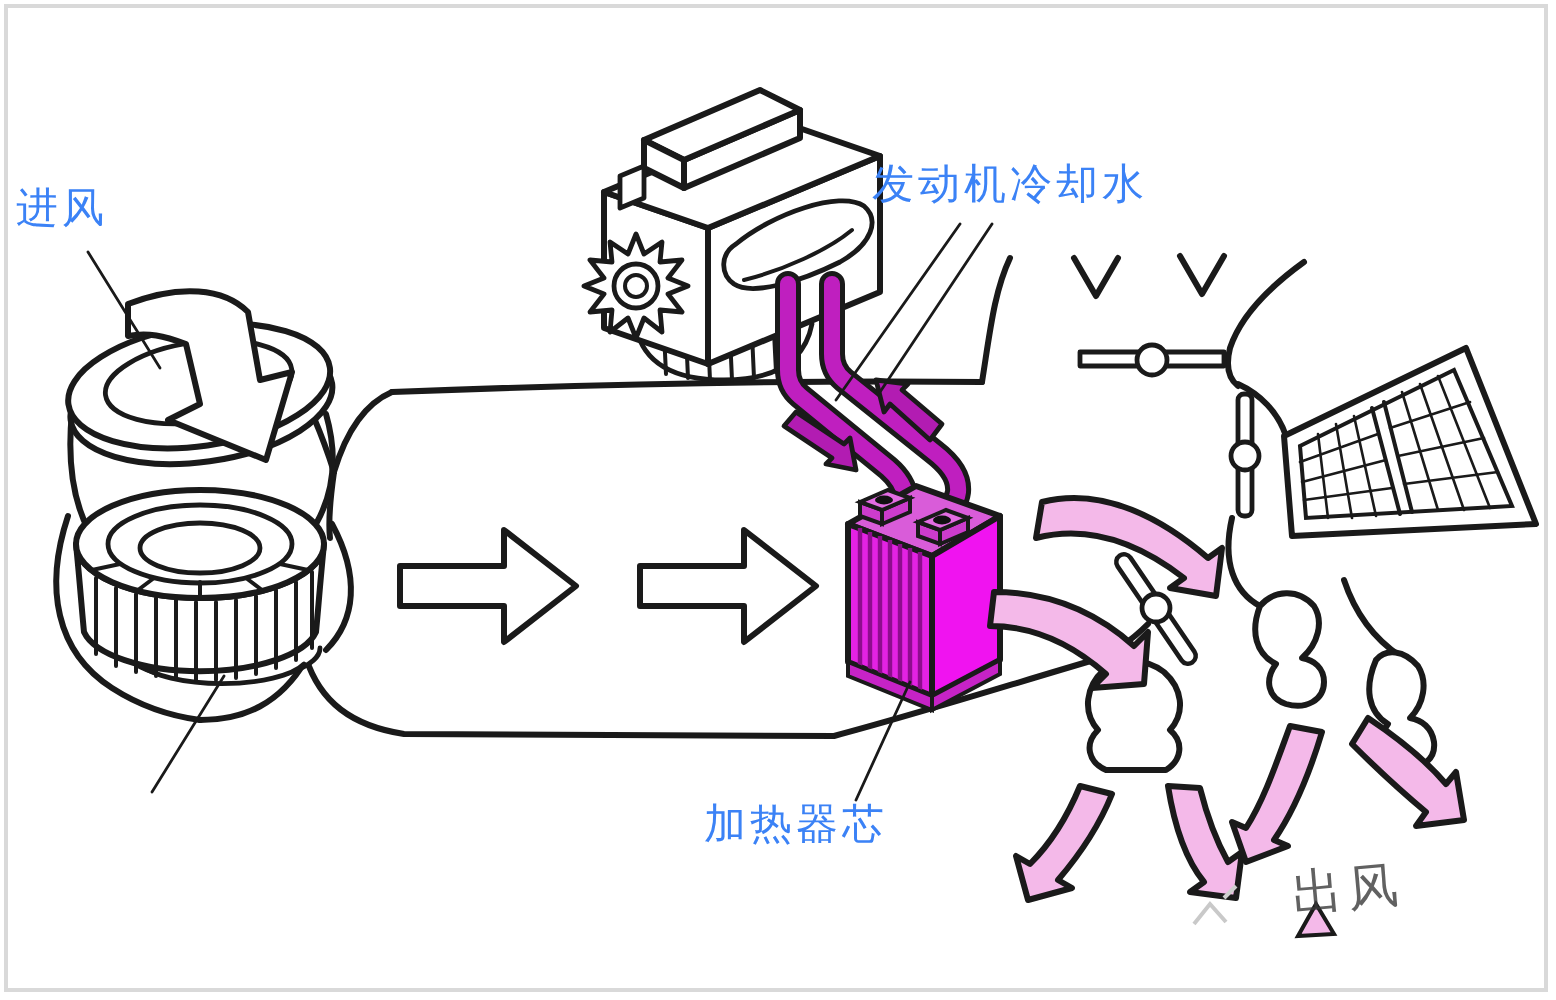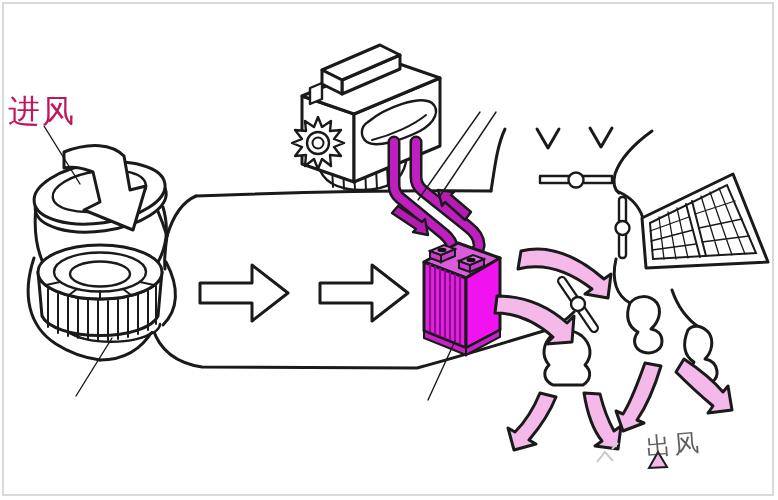--- a/index.html
+++ b/index.html
@@ -6,21 +6,21 @@
   .stage{position:relative;width:778px;height:500px;background:#ffffff;overflow:hidden;
          font-family:"DejaVu Sans",sans-serif;}
   .frame{position:absolute;left:2px;top:2px;right:4px;bottom:4px;border:2px solid #d9d9d9;pointer-events:none;}
   svg{position:absolute;left:0;top:0;}
   
   .s3{stroke:#1a1a1a;stroke-width:3;stroke-linecap:round;stroke-linejoin:round;}
   .s25{stroke:#1a1a1a;stroke-width:2.4;stroke-linecap:round;stroke-linejoin:round;}
   .s2{stroke:#1a1a1a;stroke-width:2;stroke-linecap:round;}
   .thin{stroke:#1a1a1a;stroke-width:1.4;stroke-linecap:round;}
   .grid{stroke:#1a1a1a;stroke-width:1.3;stroke-linecap:round;}
-  .lbl{position:absolute;color:#be185d;font-size:32px;letter-spacing:2px;font-weight:500;white-space:nowrap;}
+  .lbl{position:absolute;color:#3b82f6;font-size:21px;letter-spacing:2px;font-weight:500;white-space:nowrap;}
   .lbl-out{font-size:25px;color:#3a3a3a;opacity:.8;transform:rotate(-5deg);letter-spacing:3px;}
 </style>
 </head>
 <body>
 
 <div class="stage">
   <div class="frame"></div>
 
   <svg width="778" height="500" viewBox="0 0 778 500">
 
@@ -160,14 +160,16 @@
       <path class="thin" d="M 455,341 L 428,400"></path>
     </g>
 
     <g fill="none">
       <path d="M 597,462 L 605,452 L 613,461" stroke="#c9c9c9" stroke-width="2"></path>
       <path d="M 612,449 L 618,443" stroke="#cfcfcf" stroke-width="2"></path>
     </g>
   </svg>
 
   <div class="lbl" style="left:8px;top:90px;">进风</div>
+  <div class="lbl" style="left:436px;top:78px;">发动机冷却水</div>
+  <div class="lbl" style="left:352px;top:398px;">加热器芯</div>
   <div class="lbl lbl-out" style="left:646px;top:428px;">出风</div>
 </div>
 
 </body></html>

